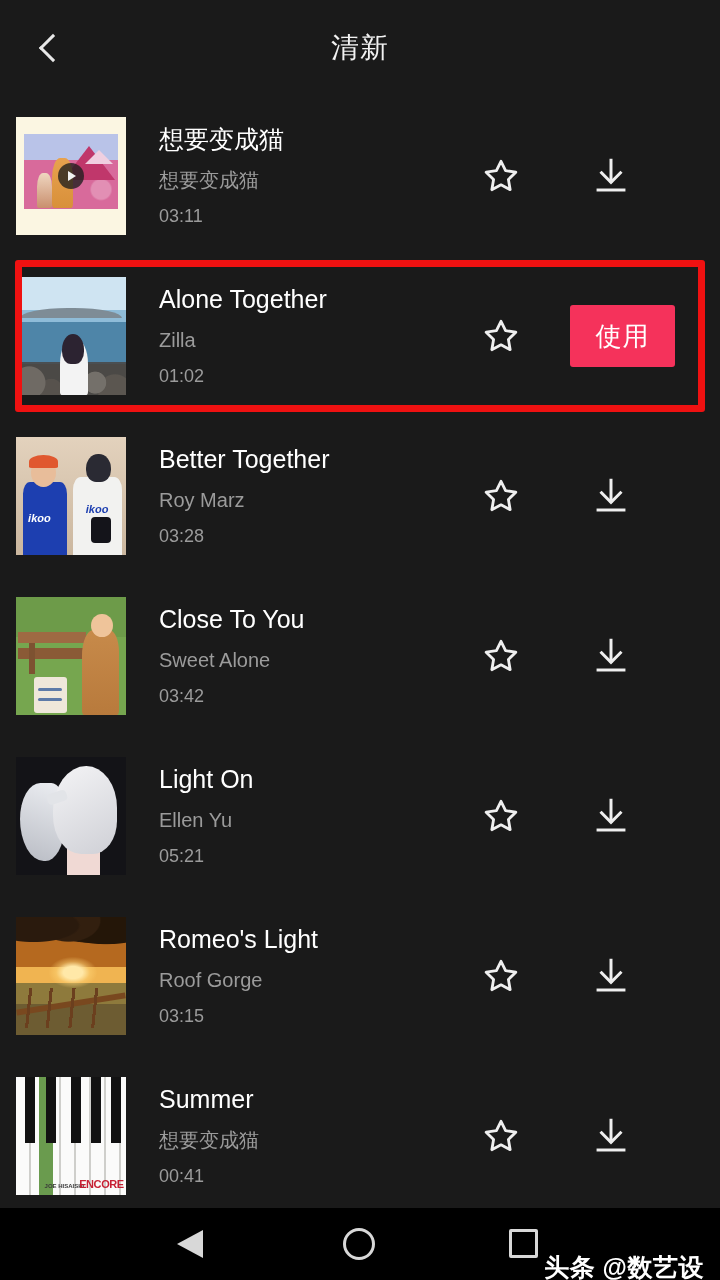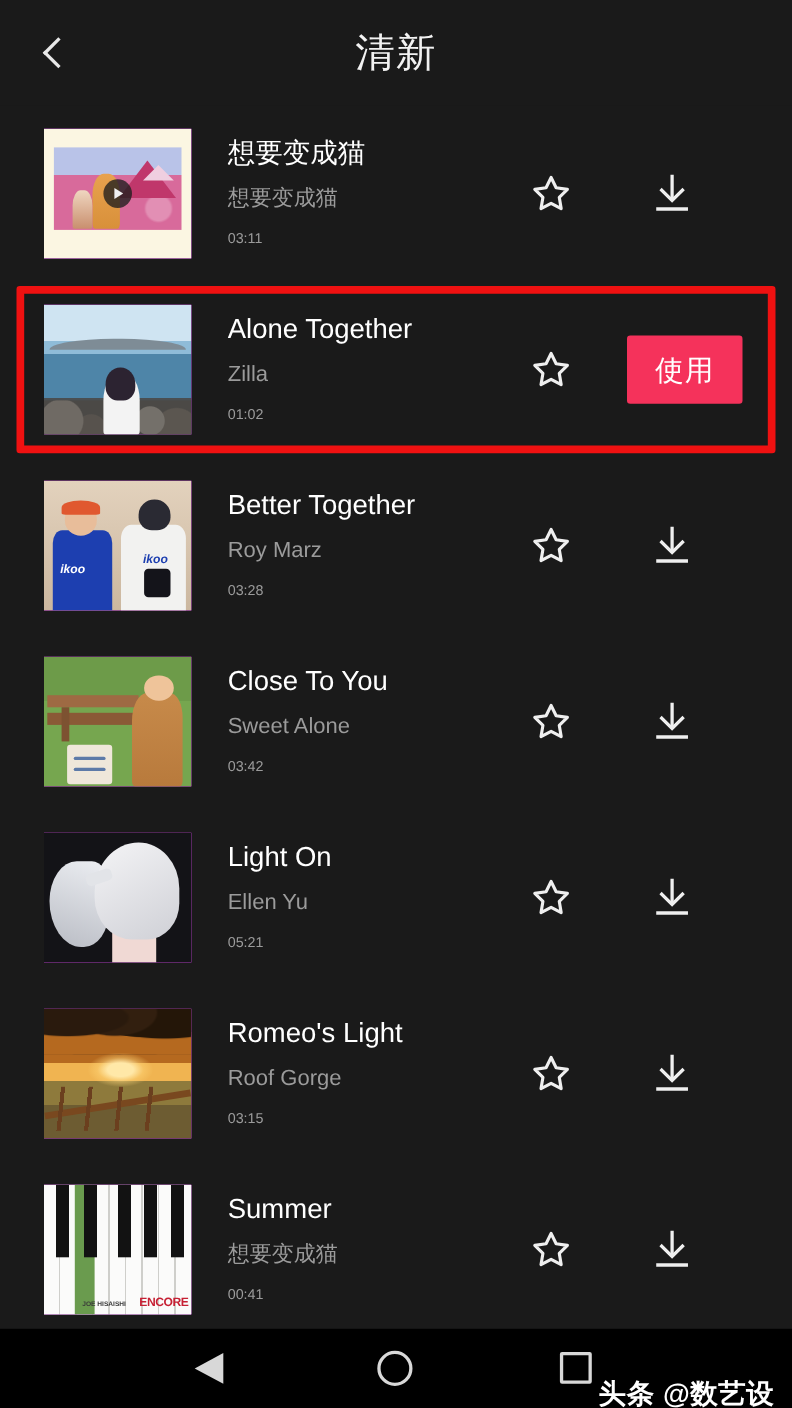--- a/index.html
+++ b/index.html
@@ -21,32 +21,32 @@
     display:flex; align-items:center; justify-content:center; cursor:pointer;
   }
   .chev {
     width:20px; height:20px;
     border-left:3px solid #e8e8e8; border-bottom:3px solid #e8e8e8;
     transform:rotate(45deg); margin-left:6px;
   }
   .header-title {
     position:absolute; left:0; top:0; width:720px; height:96px;
     display:flex; align-items:center; justify-content:center;
-    color:#f2f2f2; font-size:36px; letter-spacing:1px;
+    color:#f2f2f2; font-size:28px; letter-spacing:1px;
   }
 
   
   .list { position:absolute; top:96px; left:0; width:720px; height:1112px; }
   .row {
     position:absolute; left:0; width:720px; height:160px;
     display:flex; align-items:center;
   }
   .thumb {
-    position:relative; width:134px; height:118px; margin-left:40px;
-    flex:0 0 auto; overflow:hidden; background:#d946ef;
+    position:relative; width:110px; height:118px; margin-left:16px;
+    flex:0 0 auto; overflow:hidden; background:#fdba74;
   }
   .thumb-inner { position:absolute; inset:0; }
   .play-badge {
     position:absolute; left:50%; top:50%; width:26px; height:26px;
     margin-left:-13px; margin-top:-13px; border-radius:50%;
     background:rgba(30,30,30,.78);
     display:flex; align-items:center; justify-content:center;
   }
   .play-badge::after {
     content:""; width:0; height:0; margin-left:2px;
@@ -55,21 +55,21 @@
   }
   .meta { margin-left:33px; flex:1 1 auto; min-width:0; }
   .song-title {
     color:#ffffff; font-size:25px; line-height:30px;
     white-space:nowrap; overflow:hidden; text-overflow:ellipsis;
   }
   .song-artist {
     color:#9b9b9b; font-size:20px; line-height:24px; margin-top:14px;
     white-space:nowrap; overflow:hidden; text-overflow:ellipsis;
   }
-  .song-dur { color:#9b9b9b; font-size:13px; line-height:23px; margin-top:13px; }
+  .song-dur { color:#9b9b9b; font-size:18px; line-height:23px; margin-top:13px; }
 
   .actions {
     flex:0 0 auto; display:flex; align-items:center;
     width:250px; justify-content:flex-start;
   }
   .fav-btn {
     width:62px; height:62px; display:flex; align-items:center; justify-content:center;
     cursor:pointer; flex:0 0 auto;
   }
   .dl-btn {

